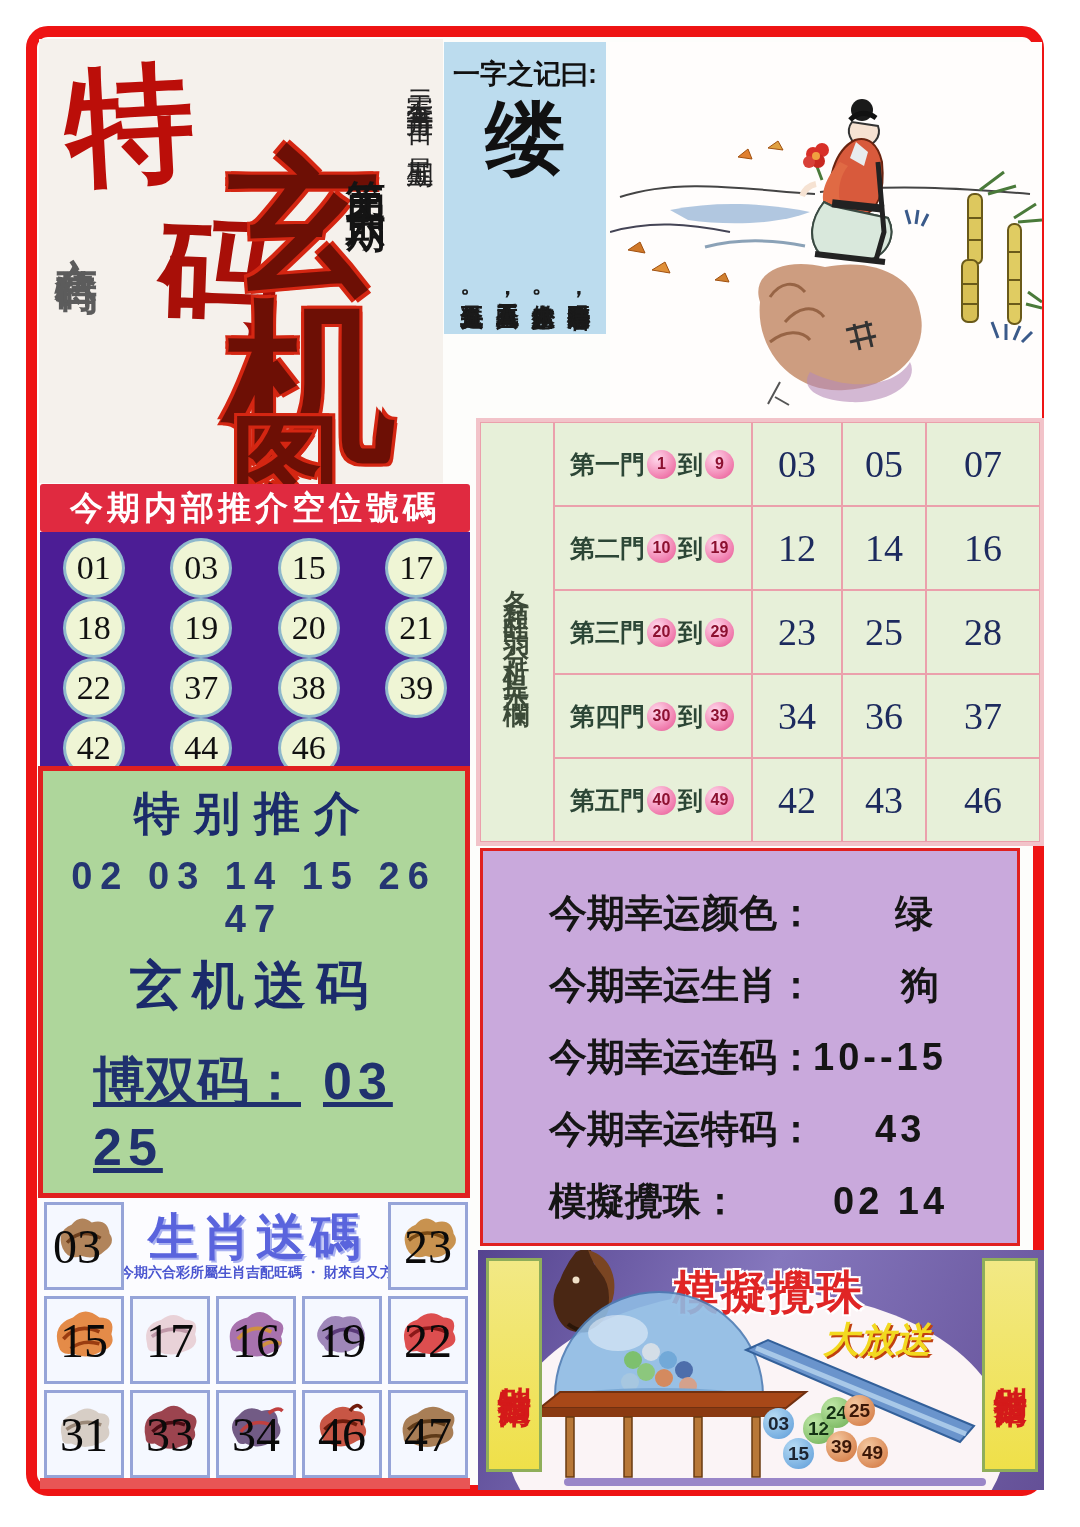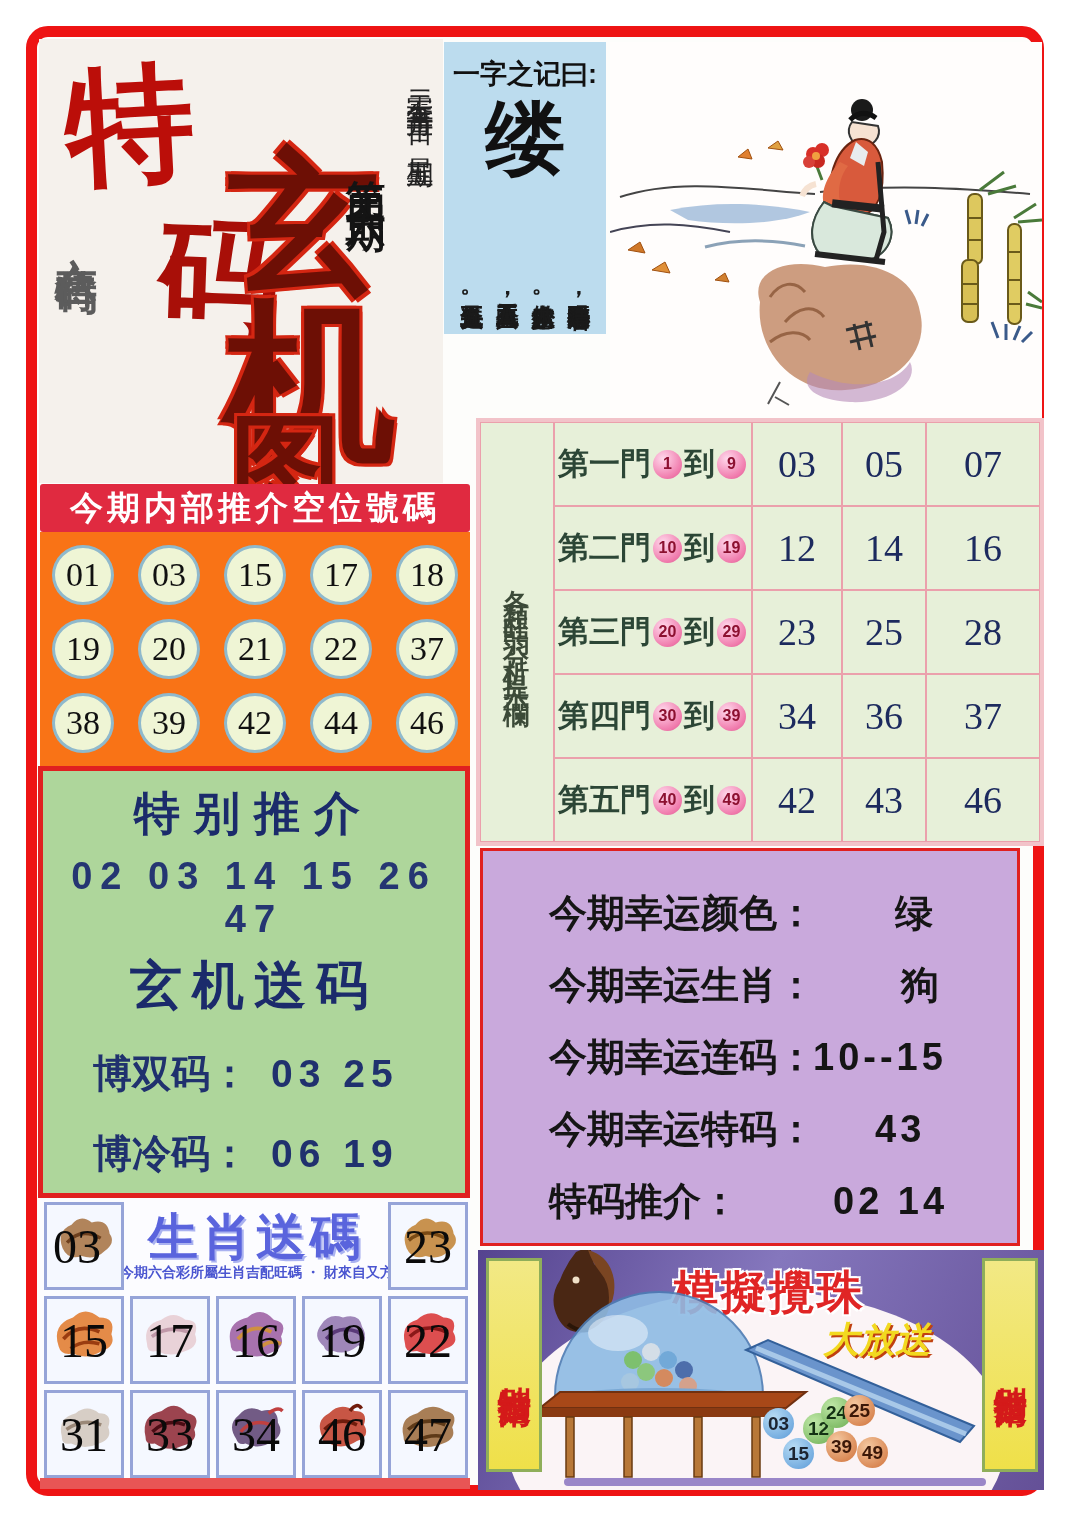--- a/index.html
+++ b/index.html
@@ -32,55 +32,55 @@
   .riddle-char{margin-top:6px;font-size:80px;font-weight:bold;color:#111;line-height:1;}
   .riddle-cols{margin:14px auto 0;height:212px;writing-mode:vertical-rl;text-orientation:upright;
                font-size:23px;color:#1a1a1a;font-weight:bold;line-height:1.55;display:inline-block;}
   
   .illus{left:610px;top:42px;width:432px;height:376px;background:#fffdfc;}
   
   .banner{left:40px;top:484px;width:430px;height:48px;background:#e02a40;color:#fff;
           font-size:33px;font-weight:bold;text-align:center;line-height:48px;letter-spacing:4px;
           border-radius:3px;z-index:5;}
   
-  .circles{left:40px;top:532px;width:430px;height:234px;background:#f97316;
-           display:grid;grid-template-columns:repeat(5,1fr);justify-items:center;align-items:center;
+  .circles{left:40px;top:532px;width:430px;height:234px;background:#4c1d95;
+           display:grid;grid-template-columns:repeat(4,1fr);justify-items:center;align-items:center;
            padding:6px 0;box-sizing:border-box;}
   .ncirc{width:56px;height:54px;border-radius:50%;background:#eff5d5;border:3px solid #8fb9cc;
          color:#111;font-family:"Liberation Serif",serif;font-size:34px;display:flex;
          align-items:center;justify-content:center;}
   
   .atable{left:476px;top:418px;width:568px;height:428px;background:#f2c3c9;display:flex;
           padding:4px;box-sizing:border-box;}
   .aside{width:72px;background:#e7f0d9;border:1px solid #eba0ac;display:flex;align-items:center;
          justify-content:center;}
   .aside span{writing-mode:vertical-rl;text-orientation:upright;font-size:26px;color:#3c4a38;
               font-weight:bold;letter-spacing:14px;}
   .agrid{flex:1;display:flex;flex-direction:column;}
   .trow{display:flex;flex:1;}
   .tcell{background:#e7f0d9;border:1px solid #eba0ac;display:flex;align-items:center;
          justify-content:center;}
   .c-gate{width:196px;}
   .c-strong{width:88px;}
   .c-weak{width:82px;}
   .c-tips{flex:1;}
   .thead .tcell{font-size:30px;font-weight:bold;color:#2c4636;letter-spacing:10px;}
-  .gate-label{font-size:31px;font-weight:bold;color:#2c4636;}
+  .gate-label{font-size:25px;font-weight:bold;color:#2c4636;}
   .pball{width:29px;height:29px;border-radius:50%;margin:0 2px;
          background:radial-gradient(circle at 35% 30%,#ffd9ec,#f07aac 70%,#d85890);
          color:#8c1030;font-size:16px;font-weight:bold;display:inline-flex;align-items:center;
          justify-content:center;}
   .tval{font-family:"Liberation Serif",serif;font-size:38px;color:#1c2a5e;}
   
   .greenbox{left:38px;top:766px;width:432px;height:432px;background:#aed69b;
             border:5px solid #e02020;box-sizing:border-box;text-align:center;color:#1b2b6b;}
   .sp-title{margin-top:12px;font-size:46px;font-weight:bold;letter-spacing:14px;}
   .sp-nums{margin-top:10px;font-size:38px;font-weight:bold;letter-spacing:8px;color:#253672;}
   .sp-sub{margin-top:10px;font-size:52px;font-weight:bold;letter-spacing:10px;}
-  .sp-line{margin-top:26px;text-align:left;padding-left:50px;font-size:39px;font-weight:bold;color:#20316e;}
+  .sp-line{margin-top:26px;text-align:left;padding-left:50px;font-size:52px;font-weight:bold;color:#20316e;text-decoration:underline;}
   .sp-line .v{margin-left:22px;letter-spacing:6px;}
   
   .purplebox{left:480px;top:848px;width:540px;height:398px;background:#c9a9dc;
              border:3px solid #e02020;box-sizing:border-box;padding-top:26px;}
   .lk-row{height:72px;display:flex;align-items:center;padding-left:66px;box-sizing:border-box;
           font-size:38px;font-weight:bold;color:#151515;}
   .lk-row .lv{position:absolute;letter-spacing:4px;}
   
   .zod{left:40px;top:1198px;width:430px;height:280px;background:#fcfcff;}
   .zcell{position:absolute;width:80px;height:88px;background:#f5f8ff;border:3px solid #96a4d8;
@@ -302,21 +302,21 @@
       </div>
     <div class="lk-row">
         <span>今期幸运连码：</span>
         <span class="lv" style="left:330px">10--15</span>
       </div>
     <div class="lk-row">
         <span>今期幸运特码：</span>
         <span class="lv" style="left:392px">43</span>
       </div>
     <div class="lk-row">
-        <span>特码推介：</span>
+        <span>模擬攪珠：</span>
         <span class="lv" style="left:350px">02  14</span>
       </div>
   </div>
 
   <div class="abs zod">
     <div class="ztitle">生肖送碼</div>
     <div class="zsub">今期六合彩所屬生肖吉配旺碼 ・ 財來自又方</div>
 
     <div class="zcell" style="left:4px;top:4px">
       <svg class="zanim" width="72" height="56" viewBox="0 0 60 50">

